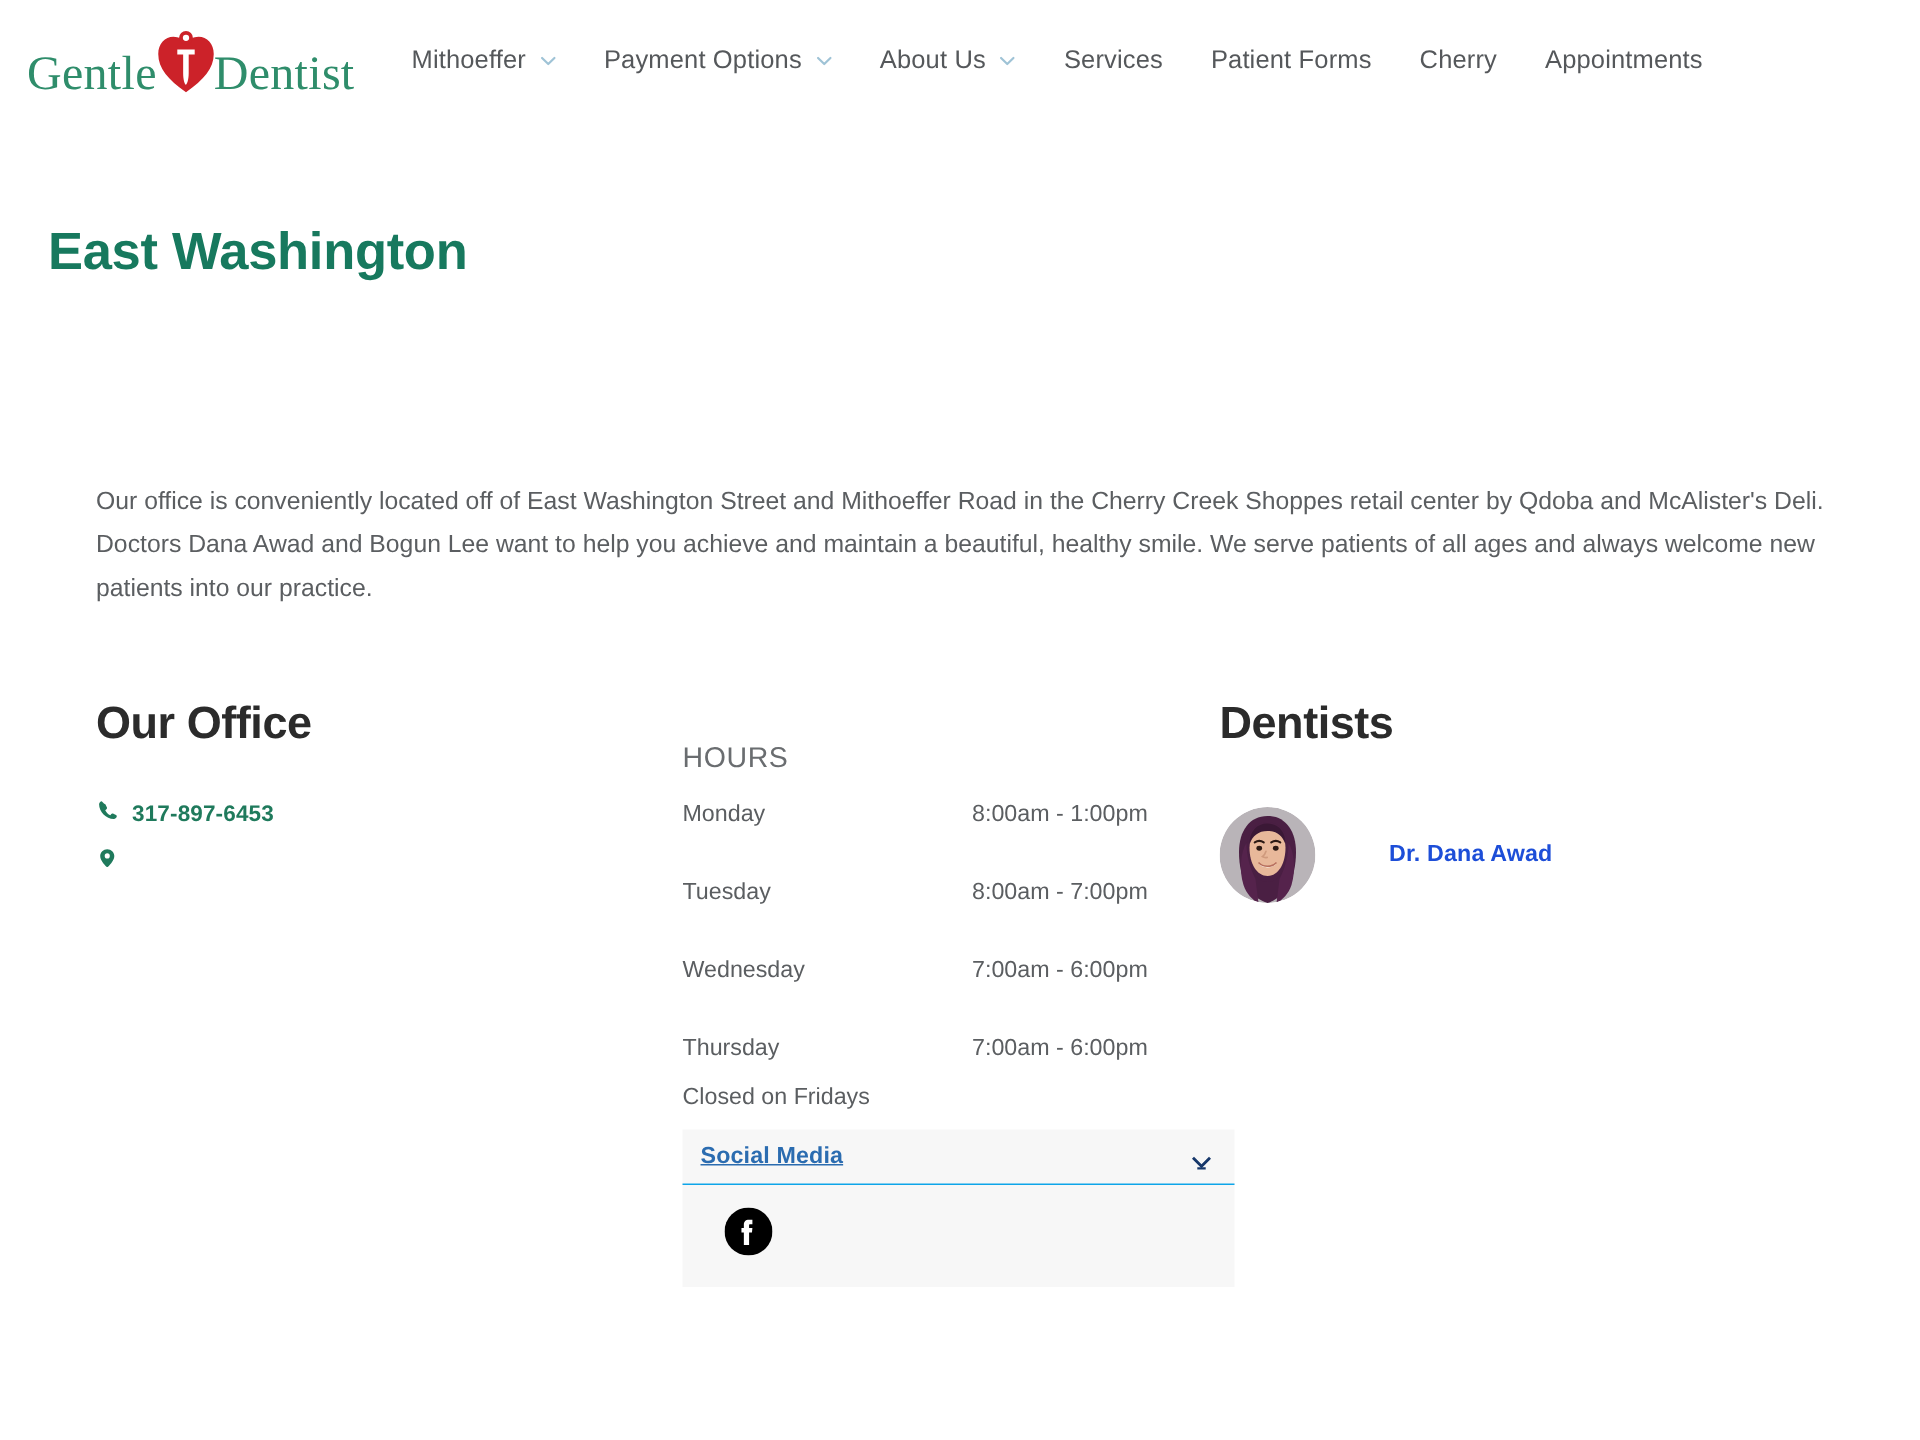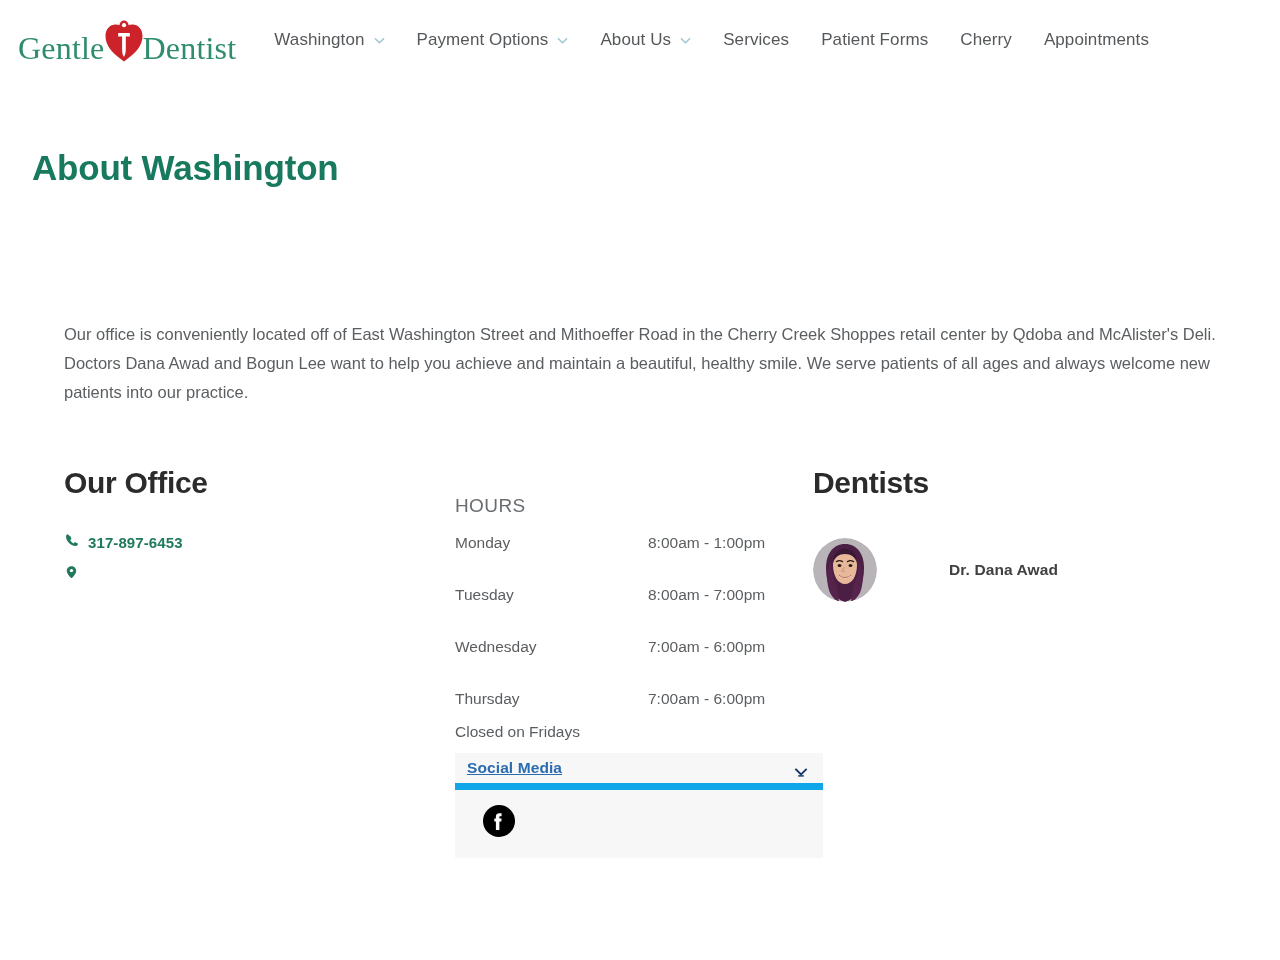--- a/index.html
+++ b/index.html
@@ -179,21 +179,21 @@
     margin-top: 12px;
     width: 368px;
     background: #f7f7f7;
   }
   .social-head {
     height: 37px;
     display: flex;
     align-items: center;
     justify-content: space-between;
     padding: 0 19px 0 12px;
-    border-bottom: 7px solid #0ea5e9;
+    border-bottom: 1px solid #0ea5e9;
     cursor: pointer;
   }
   .social-title {
     font-size: 15.5px;
     font-weight: bold;
     color: #2b6cb0;
     text-decoration: underline;
     letter-spacing: .1px;
   }
   .social-body {
@@ -215,24 +215,24 @@
   }
   .avatar {
     width: 64px;
     height: 64px;
     border-radius: 50%;
     overflow: hidden;
     display: block;
     flex: 0 0 64px;
   }
   .dentist-name {
-    margin-left: 72px;
+    margin-left: 49px;
     font-size: 15.5px;
     font-weight: bold;
-    color: #404040;
+    color: #1d4ed8;
     text-decoration: none;
     letter-spacing: .1px;
   }
 </style>
 </head>
 <body>
 
 <header class="site-header">
 
   <a class="logo" href="#">
@@ -244,21 +244,21 @@
         <circle cx="20" cy="8.2" r="2.1" fill="#ffffff"></circle>
         <path d="M14.2 16 h11.6 v3.4 h-4.0 v12.5 c0 4.4 -1.2 7.6 -1.9 7.6 c-0.7 0 -1.8 -3.2 -1.8 -7.6 V19.4 h-3.9 Z" fill="#ffffff"></path>
       </svg>
     </span>
     <span class="logo-word right">Dentist</span>
   </a>
 
   <nav class="main-nav">
 
     <a class="nav-item" href="#">
-      <span>Washington</span>
+      <span>Mithoeffer</span>
       <span class="chev">
         <svg viewBox="0 0 12 12" width="11" height="11">
             <path d="M1.5 4 L6 8.4 L10.5 4" fill="none" stroke="#9fc3d6" stroke-width="1.6" stroke-linecap="round" stroke-linejoin="round"></path>
           </svg>
       </span>
     </a>
 
     <a class="nav-item" href="#">
       <span>Payment Options</span>
       <span class="chev">
@@ -289,21 +289,21 @@
       <span>Cherry</span>
     </a>
 
     <a class="nav-item" href="#">
       <span>Appointments</span>
     </a>
 
   </nav>
 </header>
 
-<h1 class="page-title">About Washington</h1>
+<h1 class="page-title">East Washington</h1>
 
 <p class="intro">Our office is conveniently located off of East Washington Street and Mithoeffer Road in the Cherry Creek Shoppes retail center by Qdoba and McAlister's Deli. Doctors Dana Awad and Bogun Lee want to help you achieve and maintain a beautiful, healthy smile. We serve patients of all ages and always welcome new patients into our practice.</p>
 
 <section class="columns">
 
   <div class="col col-office">
     <h2 class="col-heading">Our Office</h2>
 
     <div class="contact-list">
 

